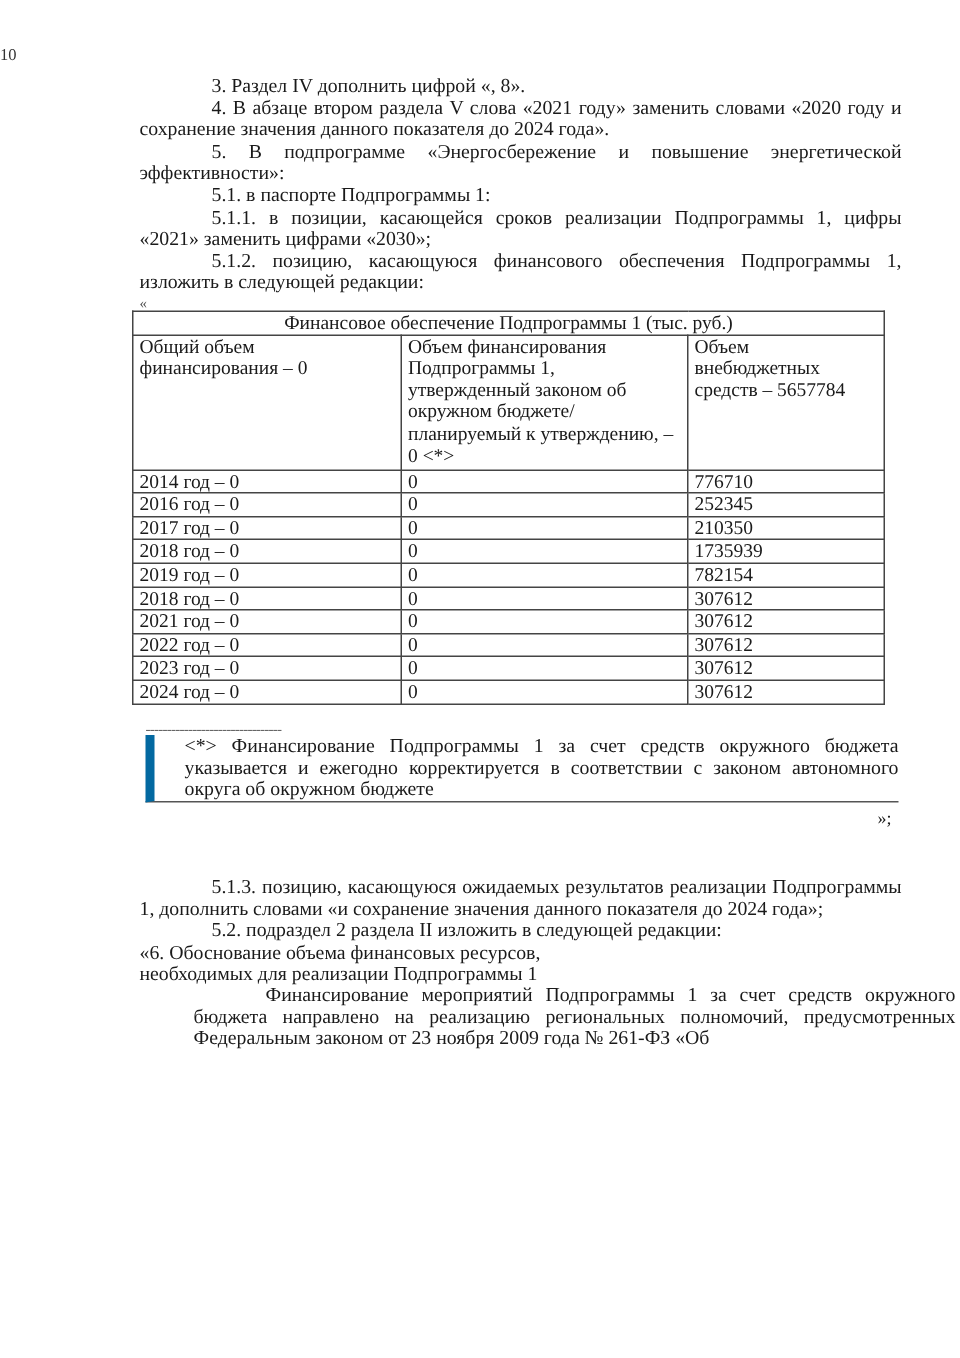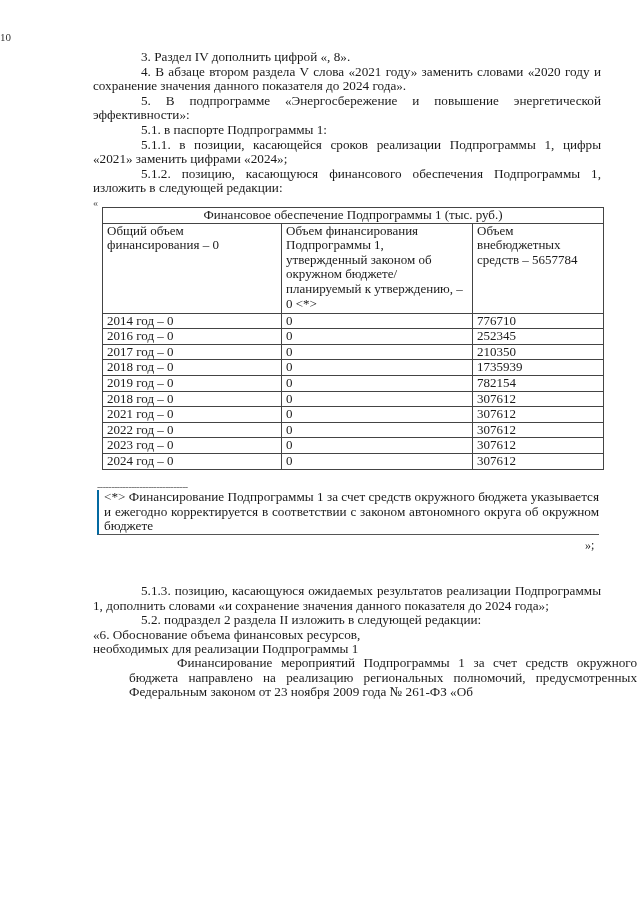--- a/index.html
+++ b/index.html
@@ -9,48 +9,48 @@
     color: #1a1a1a; font-size: 13.2px; line-height: 14.6px;
   }
   .page { position: absolute; left: 0; top: 0; width: 640px; height: 905px; }
   .page-num { position: absolute; top: 30px; left: 0; width: 640px; text-align: left; font-size: 11px; color: #333; }
   .block { position: absolute; left: 93px; width: 508px; }
   .p { margin: 0; text-align: justify; text-align-last: left; font-family: Liberation Serif, serif; }
   .ind { text-indent: 48px; }
   .quote-open { position: absolute; left: 93px; top: 196px; font-size: 10px; color: #555; }
 
   table.fin {
-    position: absolute; left: 102px; top: 207px; width: 502px;
+    position: absolute; left: 88px; top: 207px; width: 502px;
     border-collapse: collapse; font-size: 13px; line-height: 14.6px;
   }
   table.fin td { border: 1px solid #444; padding: 0 4px; vertical-align: top; }
   table.fin td.title { text-align: center; height: 14px; }
   table.fin td.c1 { width: 170px; }
   table.fin td.c2 { width: 182px; }
   table.fin td.c3 { width: 122px; }
   table.fin tr.yr td { height: 14px; padding-top: 0; padding-bottom: 0; }
   table.fin tr.head td { height: 89px; }
 
   .note-sep { position: absolute; left: 97px; top: 480px; font-size: 10px; color: #666; letter-spacing: -0.5px; }
-  .note { position: absolute; left: 97px; top: 490px; width: 502px; border-left: 2px solid #0369a1; border-bottom: 1px solid #555; padding-left: 5px; box-sizing: border-box; }
+  .note { position: absolute; left: 97px; top: 490px; width: 502px; border-left: 6px solid #0369a1; border-bottom: 1px solid #555; padding-left: 20px; box-sizing: border-box; }
   .close-quote { position: absolute; left: 585px; top: 538px; font-size: 12px; }
   .center { text-align: center; }
 </style>
 </head>
 <body>
 
 <div class="page">
   <div class="page-num">10</div>
 
   <div class="block" style="top:50px;">
     <p class="p ind">3. Раздел IV дополнить цифрой «, 8».</p>
     <p class="p ind">4. В абзаце втором раздела V слова «2021 году» заменить словами «2020 году и сохранение значения данного показателя до 2024 года».</p>
     <p class="p ind">5. В подпрограмме «Энергосбережение и повышение энергетической эффективности»:</p>
     <p class="p ind">5.1. в паспорте Подпрограммы 1:</p>
-    <p class="p ind">5.1.1. в позиции, касающейся сроков реализации Подпрограммы 1, цифры «2021» заменить цифрами «2024»;</p>
+    <p class="p ind">5.1.1. в позиции, касающейся сроков реализации Подпрограммы 1, цифры «2021» заменить цифрами «2030»;</p>
     <p class="p ind">5.1.2. позицию, касающуюся финансового обеспечения Подпрограммы 1, изложить в следующей редакции:</p>
   </div>
 
   <div class="quote-open">«</div>
 
   <table class="fin">
     <tbody>
         <tr>
       <td colspan="3" class="title">Финансовое обеспечение Подпрограммы 1 (тыс. руб.)</td>
     </tr>

